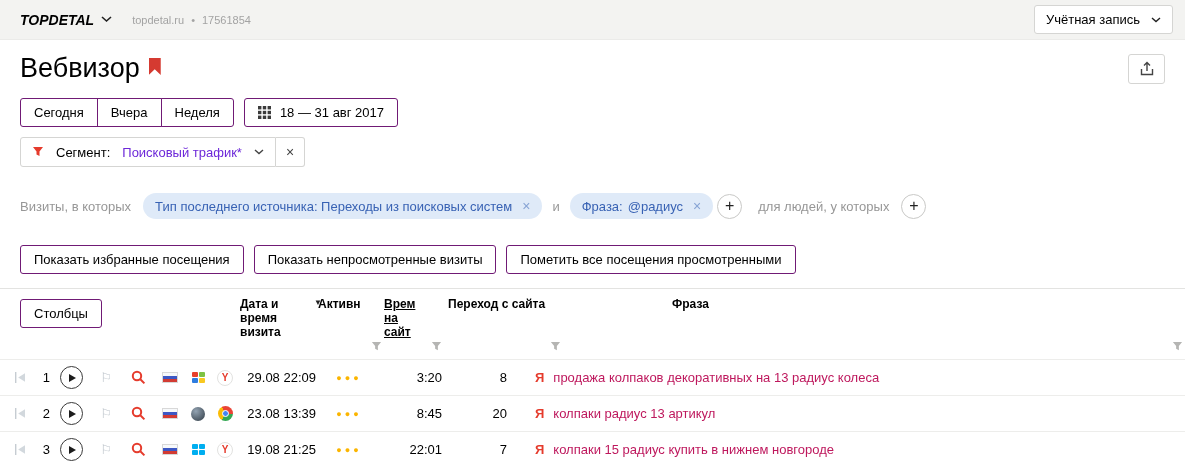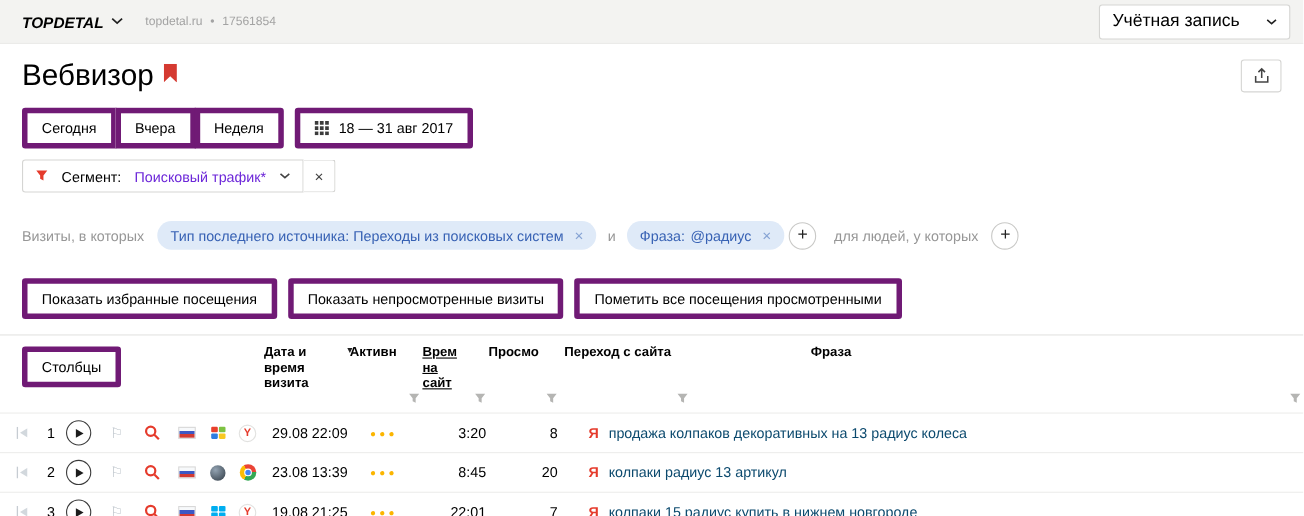--- a/index.html
+++ b/index.html
@@ -5,32 +5,32 @@
   * { box-sizing: border-box; }
   html,body { margin:0; padding:0; width:1185px; height:469px; overflow:hidden;
     font-family:"Liberation Sans", sans-serif; background:#fff; color:#000; }
 
   
   .topbar { height:40px; background:#f3f3f1; border-bottom:1px solid #ebebe9;
     display:flex; align-items:center; padding:0 8px 0 20px; }
   .counter-switcher { display:flex; align-items:center; gap:7px; font-size:14px; font-weight:bold; cursor:pointer;font-style:italic; }
   .site-info { color:#a3a3a3; font-size:11px; margin-left:20px; display:flex; gap:7px; align-items:center; }
   .account-btn { margin-left:auto; margin-right:4px; background:#fff; border:1px solid #d5d5d3; border-radius:3px;
-    padding:6px 11px; font-size:16px; display:flex; align-items:center; gap:24px; cursor:pointer; }
+    padding:6px 11px; font-size:13px; display:flex; align-items:center; gap:11px; cursor:pointer; }
 
   
   .page { padding:0 20px; }
   .title-row { margin-top:12px; display:flex; align-items:flex-start; }
   .page-title { font-size:27px; font-weight:400; margin:0; line-height:32px; }
   .bookmark-icon { display:inline-block; width:12px; height:17px; margin-left:9px; margin-top:6px;
     background:#d53a31; clip-path:polygon(0 0,100% 0,100% 100%,50% 66%,0 100%); }
   .export-btn { margin-left:auto; width:37px; height:30px; background:#fff; border:1px solid #d5d5d3;
     border-radius:3px; display:flex; align-items:center; justify-content:center; cursor:pointer; margin-top:2px; }
 
-  .btn { border:5px solid #701a75; background:#fff; border-radius:3px; padding:6px 13px; font-size:13px;
+  .btn { border:1px solid #701a75; background:#fff; border-radius:3px; padding:6px 13px; font-size:13px;
     color:#000; cursor:pointer; white-space:nowrap;text-align:right; }
   .btn-group { display:flex; }
   .btn-group .btn { border-radius:0; margin-left:-1px; }
   .btn-group .btn:first-child { border-radius:3px 0 0 3px; margin-left:0; }
   .btn-group .btn:last-child { border-radius:0 3px 3px 0; }
 
   .date-row { margin-top:14px; display:flex; align-items:center; }
   .calendar-btn { margin-left:10px; display:flex; align-items:center; gap:9px; }
 
   .segment-row { margin-top:10px; display:flex; align-items:stretch; }
@@ -107,21 +107,21 @@
     background:radial-gradient(circle at 35% 30%, #93a3b2, #2f3a44); }
 
   .browser-chrome { position:relative; width:15px; height:15px; border-radius:50%;
     background:conic-gradient(from -30deg,#ea4335 0 120deg,#34a853 120deg 240deg,#fbbc05 240deg 360deg); }
   .browser-chrome::after { content:''; position:absolute; inset:4px; background:#4285f4;
     border:1.5px solid #fff; border-radius:50%; }
   .browser-ya { width:16px; height:16px; border-radius:50%; border:1px solid #e2e2e0; background:#fff;
     color:#e53b2c; font-weight:bold; font-size:10px; display:flex; align-items:center; justify-content:center; }
 
   .ya-letter { color:#e53b2c; font-weight:bold; font-size:13px; }
-  .phrase-link { color:#0c4a6e; text-decoration:none; cursor:pointer; }
+  .phrase-link { color:#be185d; text-decoration:none; cursor:pointer; }
 </style>
 </head>
 <body>
 
 <div class="topbar">
   <div class="counter-switcher">
     <span>TOPDETAL</span>
     <svg width="11" height="7" viewBox="0 0 11 7">
         <path d="M1 1l4.5 4L10 1" fill="none" stroke="#222" stroke-width="1.6"></path>
       </svg>
@@ -230,28 +230,20 @@
       </span>
     </div>
     <div class="col c-time">
       <span class="hdr-label narrow-label">Врем на сайт</span>
       <span class="funnel">
         <svg width="11" height="11" viewBox="0 0 12 12">
             <path d="M1 1h10L7.5 5.5V10L4.5 8.5v-3z" fill="#b5b5b3"></path>
           </svg>
       </span>
     </div>
-    <div class="col c-views">
-      <span class="hdr-label">Просмо</span>
-      <span class="funnel">
-        <svg width="11" height="11" viewBox="0 0 12 12">
-            <path d="M1 1h10L7.5 5.5V10L4.5 8.5v-3z" fill="#b5b5b3"></path>
-          </svg>
-      </span>
-    </div>
     <div class="col c-exit">
       <span class="hdr-label">Переход с сайта</span>
       <span class="funnel funnel-exit">
         <svg width="11" height="11" viewBox="0 0 12 12">
             <path d="M1 1h10L7.5 5.5V10L4.5 8.5v-3z" fill="#b5b5b3"></path>
           </svg>
       </span>
     </div>
     <div class="col c-phrase">
       <span class="hdr-label">Фраза</span>

